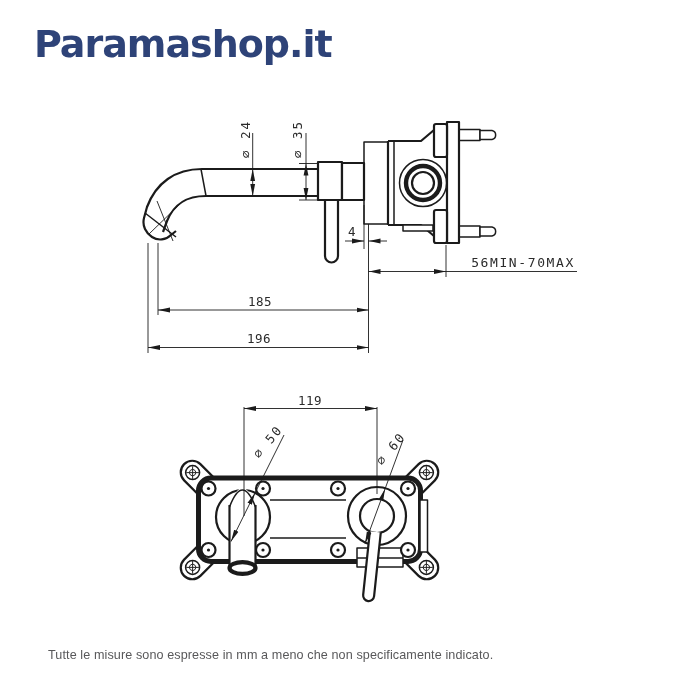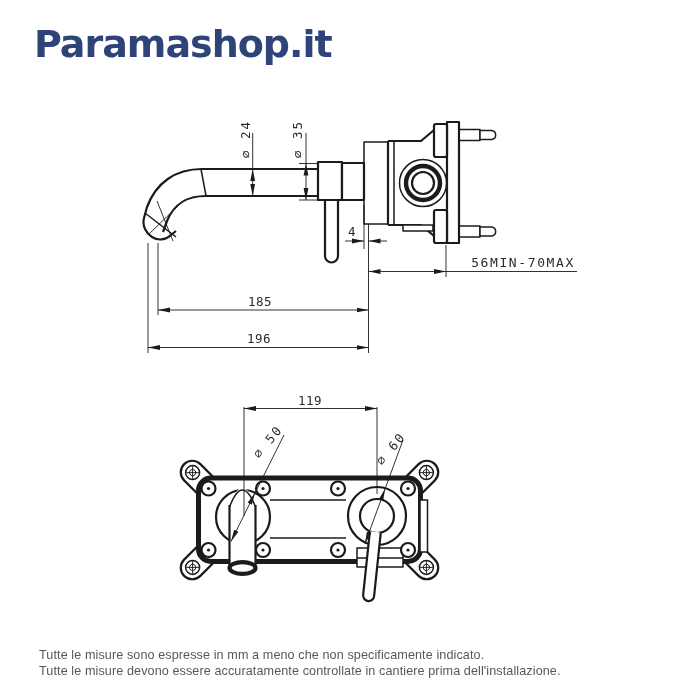--- a/index.html
+++ b/index.html
@@ -1,21 +1,21 @@
 <!DOCTYPE html>
 <html><head>
 <meta charset="utf-8">
 <style>
   html,body{margin:0;padding:0}
   body{width:700px;height:700px;background:#ffffff;position:relative;overflow:hidden;
        font-family:"Liberation Sans",sans-serif;--ink:#1b1b1b}
   .logo{position:absolute;left:34px;top:22px;font-family:"DejaVu Sans",sans-serif;
         font-weight:800;font-size:38px;letter-spacing:-1px;color:#2e4378;white-space:nowrap}
   .draw{position:absolute;left:0;top:0}
-  .footer{position:absolute;left:39px;top:648px;font-size:12.6px;line-height:15.6px;
+  .footer{position:absolute;left:48px;top:648px;font-size:12.6px;line-height:15.6px;
           color:#58585a;letter-spacing:.1px;white-space:nowrap}
   
   .d{fill:none;stroke:var(--ink);stroke-width:2.2;stroke-linejoin:round;stroke-linecap:butt}
   .d1{fill:none;stroke:var(--ink);stroke-width:1.5;stroke-linejoin:round}
   .d4{fill:none;stroke:var(--ink);stroke-width:4.4}
   .plate{fill:#fff;stroke:var(--ink);stroke-width:5}
   .w{fill:#fff}
   .x{fill:none;stroke:var(--ink);stroke-width:.9}
   .t{font-family:"DejaVu Sans Mono",monospace;font-size:12.5px;fill:#2b2b2b;
      letter-spacing:.5px;stroke:none}
@@ -214,14 +214,13 @@
 
       <line class="x" x1="365" y1="543.5" x2="385" y2="489" marker-start="url(#ar)" marker-end="url(#ar)"></line>
       <line class="x" x1="385" y1="489" x2="403" y2="440"></line>
       <text class="t dia" transform="translate(382,466) rotate(-50)">∅ 60</text>
     </g>
   </g>
 </svg>
 
 <div class="footer" style="color: rgb(88, 88, 90);">
   <div>Tutte le misure sono espresse in mm a meno che non specificamente indicato.</div>
-  <div>Tutte le misure devono essere accuratamente controllate in cantiere prima dell'installazione.</div>
 </div>
 
 </body></html>

